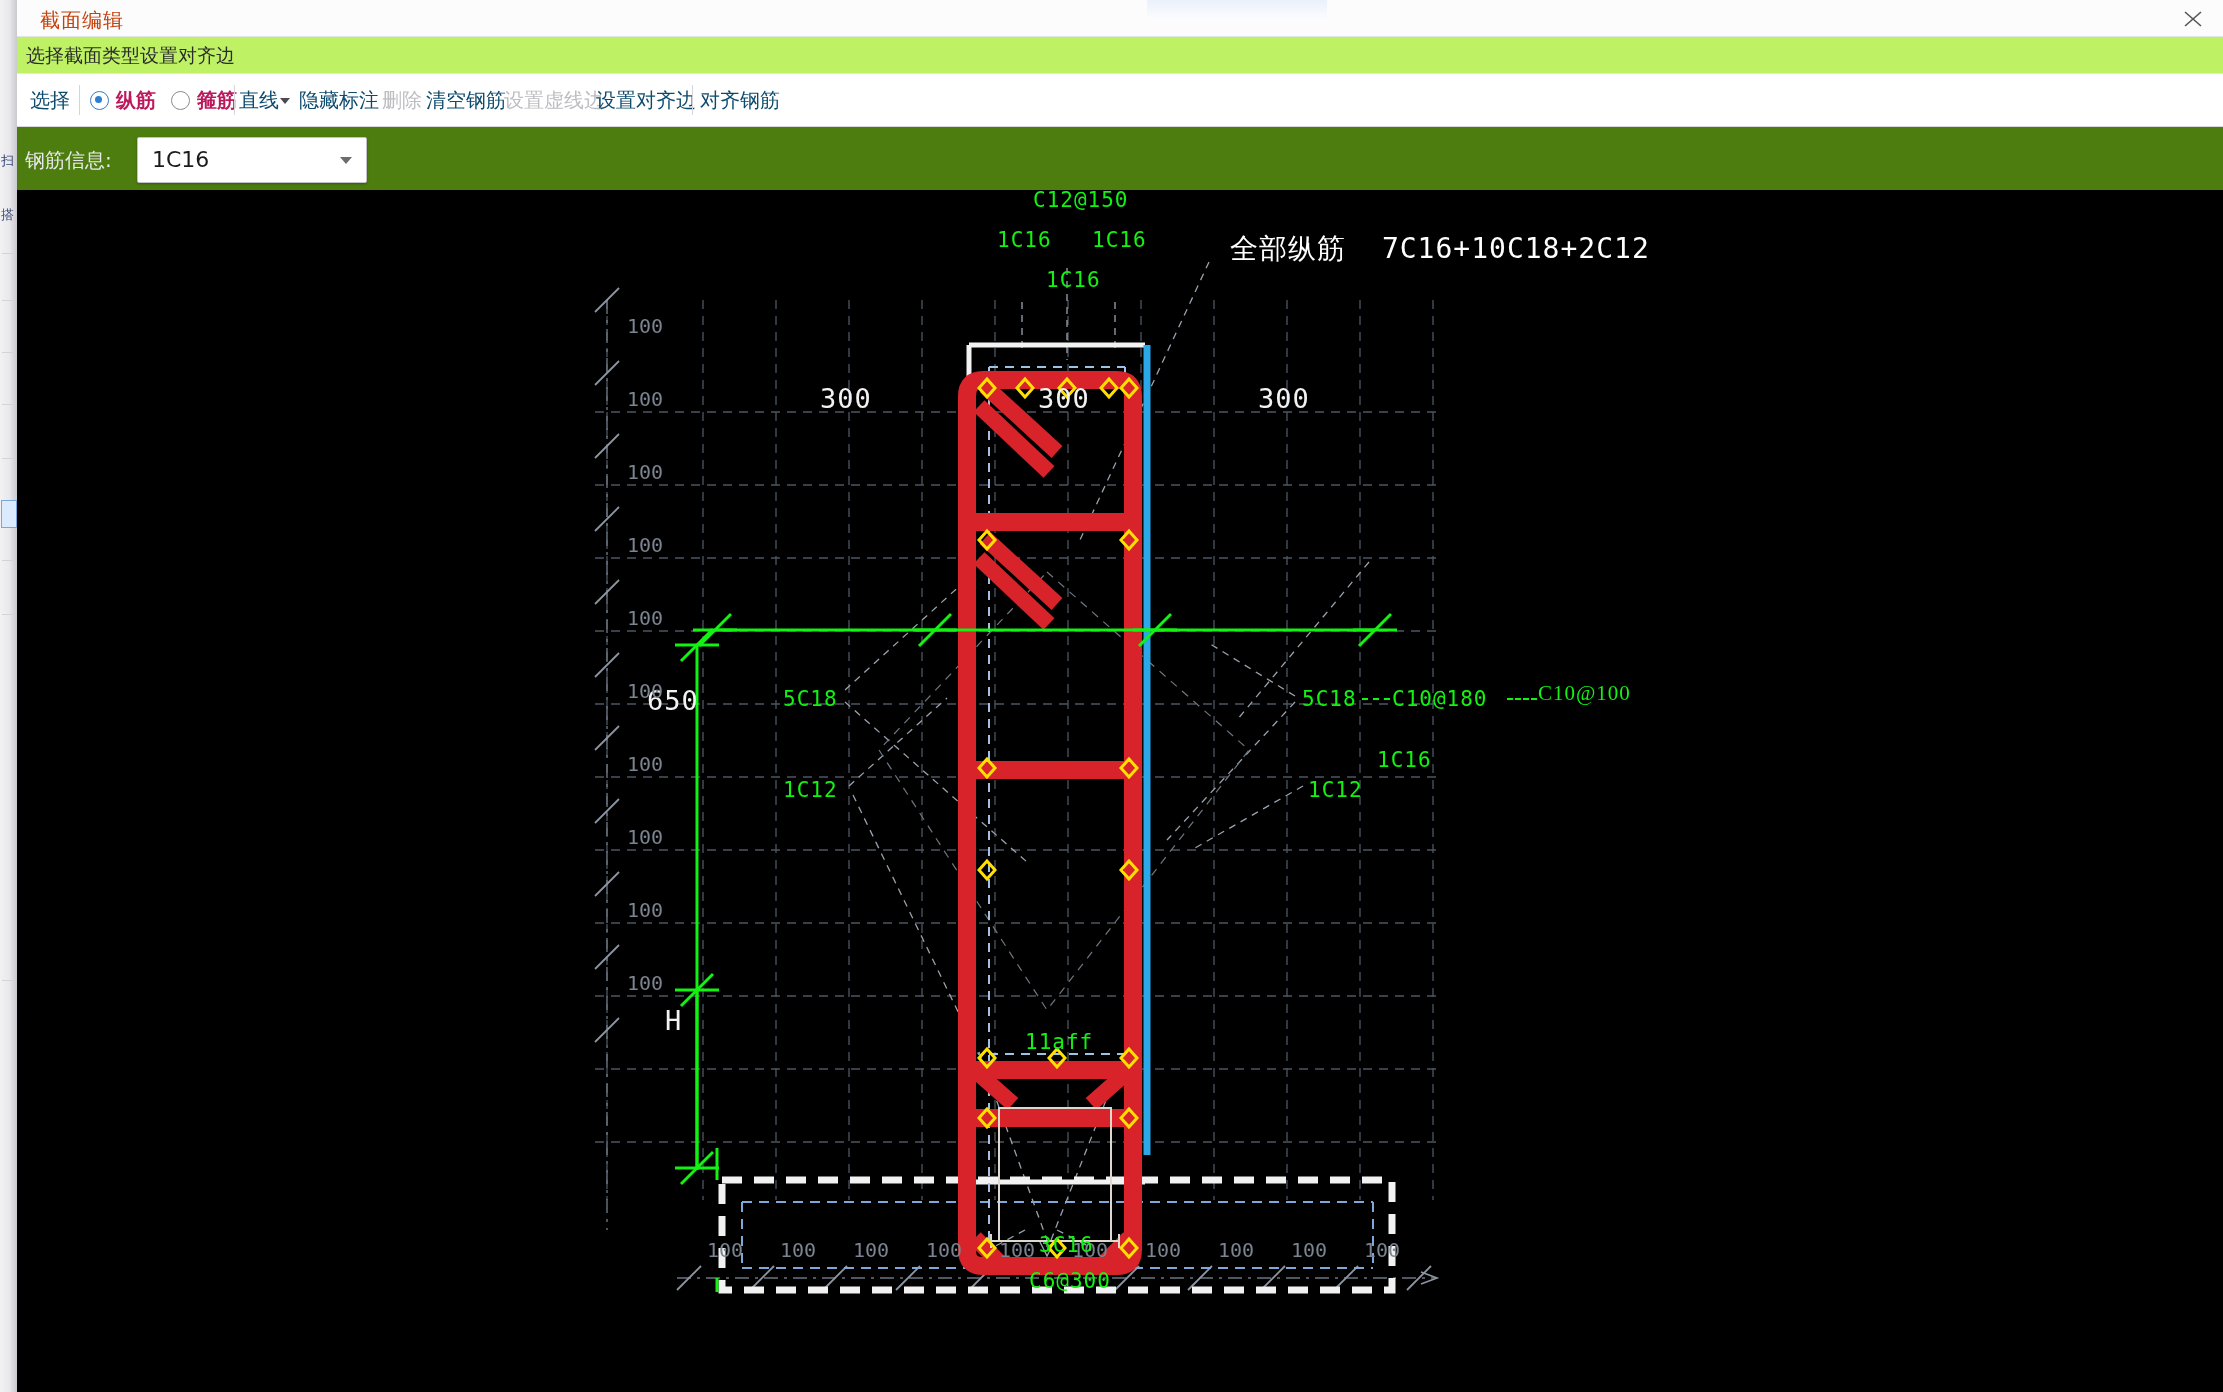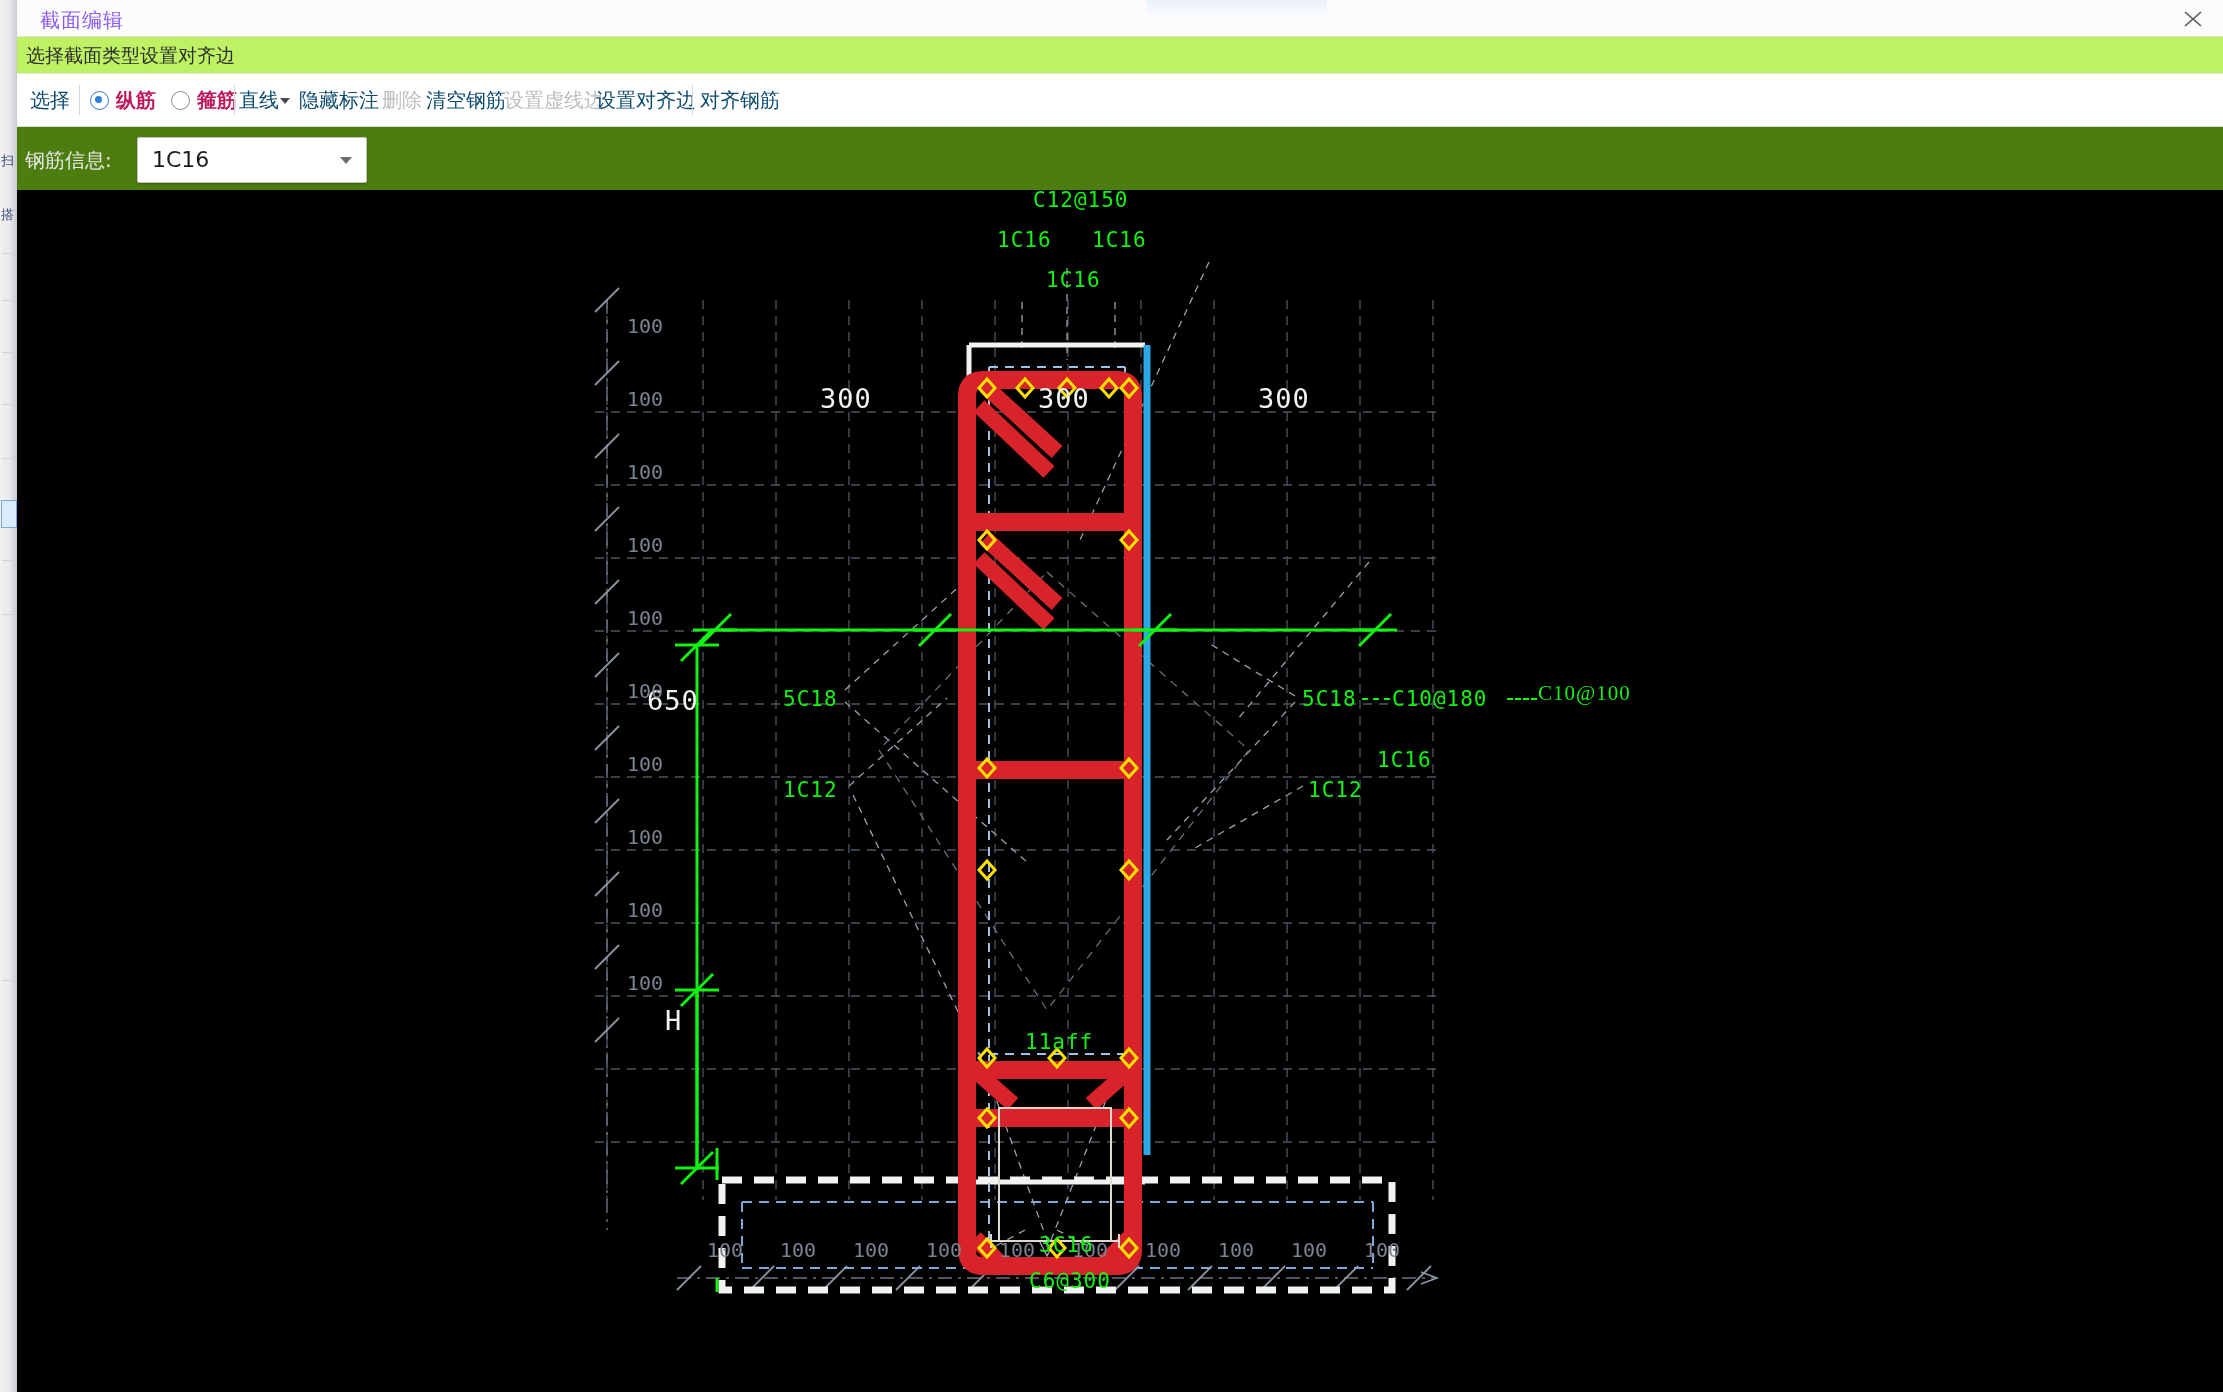--- a/index.html
+++ b/index.html
@@ -10,21 +10,21 @@
     background:linear-gradient(90deg,#f2f2f2 0%,#e9e9ec 55%,#c9c9cf 100%);}
   .bg-sliver .bgtxt{position:absolute;left:1px;color:#3a4a7a;font-size:13px;
     font-family:"DejaVu Sans",sans-serif;writing-mode:horizontal-tb;}
   .bg-sliver .bgline{position:absolute;left:2px;width:13px;height:1px;background:#d4d4d8;}
   .bg-sliver .bgsel{position:absolute;left:1px;width:14px;height:26px;border:1px solid #7aa7d9;background:#dbeafd;}
 
   
   .dialog{position:absolute;left:17px;top:0;width:2206px;height:1392px;background:#000;}
 
   .titlebar{position:relative;height:36px;background:#fcfcfc;border-bottom:1px solid #e3e3e6;}
-  .titlebar .title{position:absolute;left:23px;top:7px;font-size:20px;color:#8b5cf6;
+  .titlebar .title{position:absolute;left:23px;top:7px;font-size:20px;color:#c2410c;
       font-family:"DejaVu Sans","Liberation Sans",sans-serif;letter-spacing:1px;}
   .titlebar .blotch{position:absolute;left:1130px;top:0;width:180px;height:20px;
       background:linear-gradient(180deg,#e8f0fb 0%,#fdfdfe 100%);opacity:.9;}
   .close-btn{position:absolute;right:10px;top:2px;width:40px;height:32px;cursor:default;}
   .close-btn svg{position:absolute;left:10px;top:8px;}
 
   .menubar{position:relative;height:36px;background:#bef264;border-bottom:1px solid #e6e6e9;}
   .menubar .mi{position:absolute;top:6px;font-size:19px;color:#2b2b2b;
       font-family:"DejaVu Sans","Liberation Sans",sans-serif;cursor:default;}
 
@@ -338,20 +338,24 @@
         <line x1="680" y1="800" x2="680" y2="978"></line>
         <use href="#tickmark" x="680" y="978"></use>
       </g>
 
       <g stroke="#12f312" stroke-width="3">
         <line x1="700" y1="958" x2="700" y2="990"></line>
         <line x1="700" y1="1088" x2="700" y2="1102"></line>
       </g>
     </svg>
 
+    <div class="lbl-note" style="left:1213px;top:40px;">
+      <span>全部纵筋</span>
+      <span class="mono" style="margin-left:26px;">7C16+10C18+2C12</span>
+    </div>
 
     <div class="lbl-green" style="left:1016px;top:-2px;">C12@150</div>
     <div class="lbl-green" style="left:980px;top:38px;">1C16</div>
     <div class="lbl-green" style="left:1075px;top:38px;">1C16</div>
     <div class="lbl-green" style="left:1029px;top:78px;">1C16</div>
 
     <div class="lbl-white" style="left:803px;top:193px;">300</div>
     <div class="lbl-white" style="left:1021px;top:193px;">300</div>
     <div class="lbl-white" style="left:1241px;top:193px;">300</div>
 

